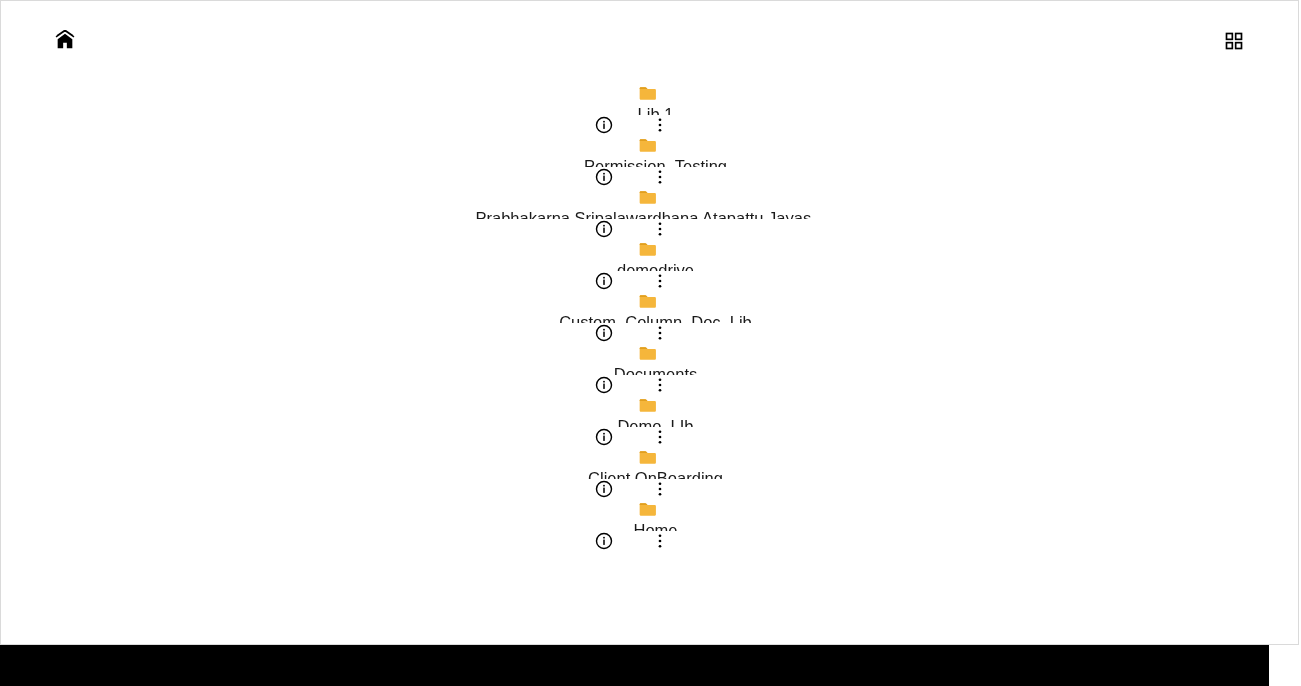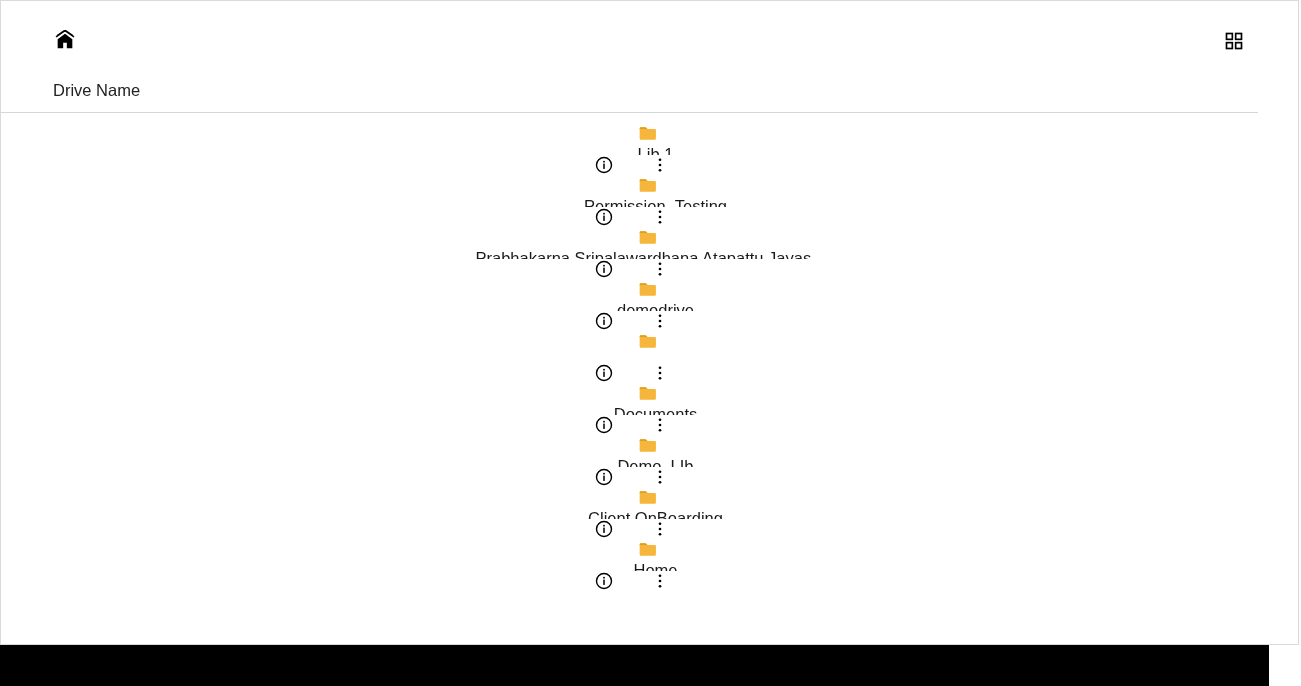--- a/index.html
+++ b/index.html
@@ -113,23 +113,20 @@
     <span class="icon-btn">
       <svg viewBox="0 0 24 24" width="20" height="20">
         <rect x="3" y="3" width="7" height="7" fill="none" stroke="#000" stroke-width="2"></rect>
         <rect x="14" y="3" width="7" height="7" fill="none" stroke="#000" stroke-width="2"></rect>
         <rect x="3" y="14" width="7" height="7" fill="none" stroke="#000" stroke-width="2"></rect>
         <rect x="14" y="14" width="7" height="7" fill="none" stroke="#000" stroke-width="2"></rect>
       </svg>
     </span>
   </div>
 
-  <div class="header-row">
-    <span>Drive Name</span>
-  </div>
 
   <div class="list">
       <div class="drive-row">
         <span class="folder-icon">
 <svg viewBox="0 0 24 24" width="22" height="20">
   <path d="M2 5.5c0-.8.7-1.5 1.5-1.5h5.3c.5 0 .9.2 1.2.6L11.4 6H20c.8 0 1.5.7 1.5 1.5v10c0 .8-.7 1.5-1.5 1.5H3.5C2.7 19 2 18.3 2 17.5v-12z" fill="#f5b63b"></path>
   <path d="M2 5.5c0-.8.7-1.5 1.5-1.5h5.3c.5 0 .9.2 1.2.6L11.4 6H2V5.5z" fill="#e19f1f"></path>
 </svg>
         </span>
         <span class="drive-name">Lib 1</span>
@@ -229,20 +226,21 @@
           </span>
         </span>
       </div>
       <div class="drive-row">
         <span class="folder-icon">
 <svg viewBox="0 0 24 24" width="22" height="20">
   <path d="M2 5.5c0-.8.7-1.5 1.5-1.5h5.3c.5 0 .9.2 1.2.6L11.4 6H20c.8 0 1.5.7 1.5 1.5v10c0 .8-.7 1.5-1.5 1.5H3.5C2.7 19 2 18.3 2 17.5v-12z" fill="#f5b63b"></path>
   <path d="M2 5.5c0-.8.7-1.5 1.5-1.5h5.3c.5 0 .9.2 1.2.6L11.4 6H2V5.5z" fill="#e19f1f"></path>
 </svg>
         </span>
+        <span class="drive-name">Custom_Column_Doc_Lib</span>
         <span class="row-spacer"></span>
         <span class="row-actions">
           <span class="info-btn">
 <svg viewBox="0 0 24 24" width="20" height="20">
   <circle cx="12" cy="12" r="9" fill="none" stroke="#000" stroke-width="1.7"></circle>
   <circle cx="12" cy="8" r="1.1" fill="#000"></circle>
   <rect x="11.1" y="10.3" width="1.8" height="6.4" fill="#000"></rect>
 </svg>
           </span>
           <span class="more-btn">

